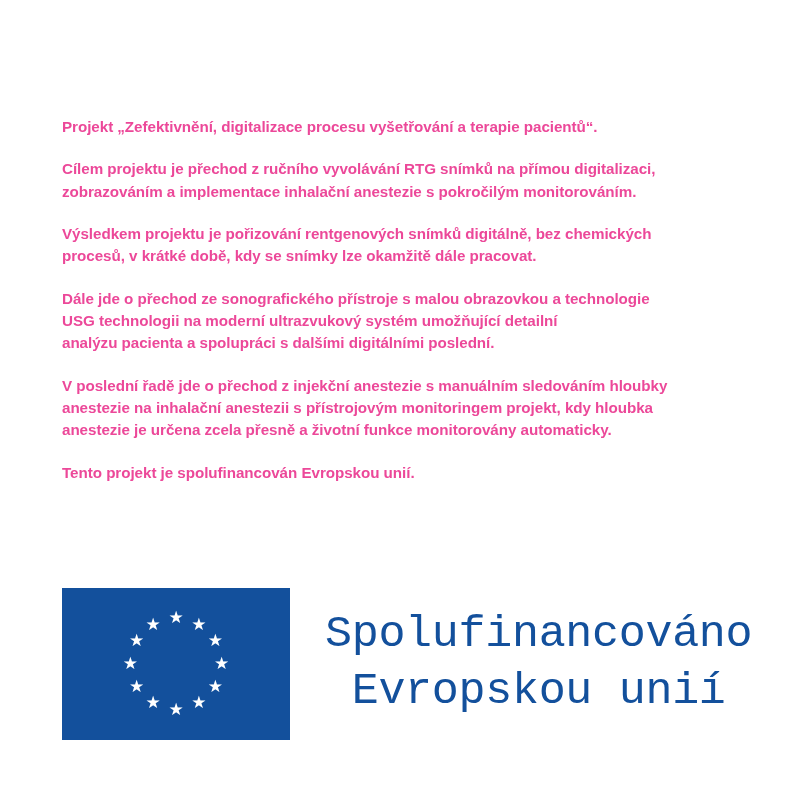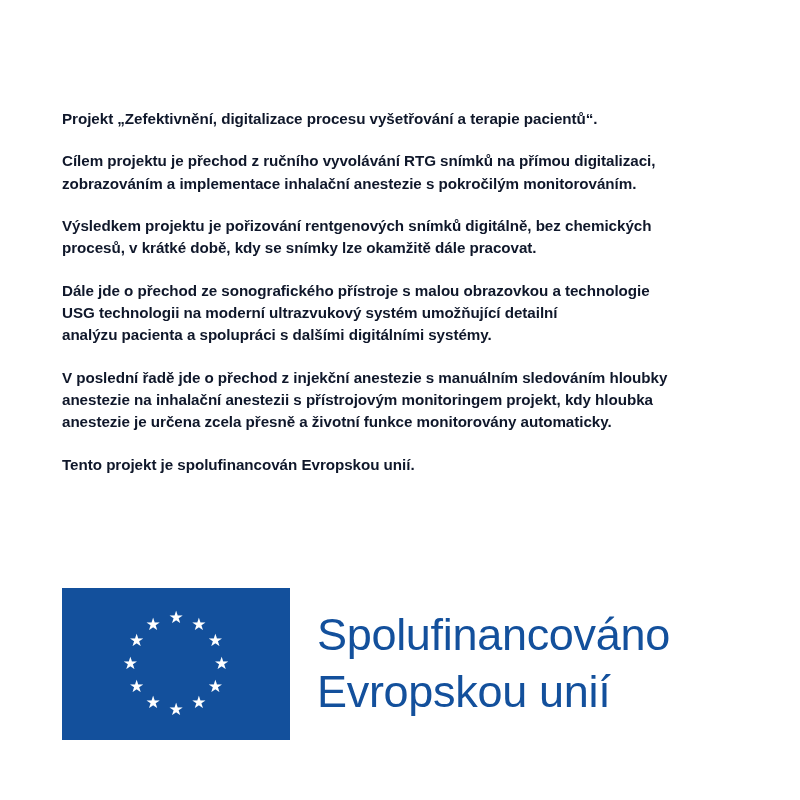--- a/index.html
+++ b/index.html
@@ -19,22 +19,22 @@
     width: 800px;
     height: 800px;
     box-sizing: border-box;
     padding: 100px 55px 0 62px;
   }
   .para {
     font-size: 15.2px;
     font-weight: bold;
     line-height: 1.47;
     letter-spacing: -0.05px;
-    margin: 8px 0 20px 0;
-    color: #0f172a;
+    margin: 16px 0 20px 0;
+    color: #ec4899;
   }
   .para-lines span {
     display: block;
   }
   .eu-block {
     position: absolute;
     left: 62px;
     top: 588px;
     display: flex;
     align-items: center;
@@ -57,28 +57,29 @@
   }
   .star i {
     position: absolute;
     left: -9px;
     top: -9px;
     width: 18px;
     display: block;
     font-style: normal;
   }
   .eu-text {
-    margin-left: 27px;
+    margin-left: 35px;
     color: #13509c;
-    font-family: Liberation Sans, sans-serif;
+    font-family: Liberation Mono, monospace;
     font-size: 45px;
     line-height: 1.26;
     font-weight: 400;
     letter-spacing: -0.3px;
     white-space: nowrap;
+    text-align: center;
   }
   .eu-text span { display: block; }
 </style>
 </head>
 <body>
 
 <div class="page">
 
   <div class="para para-lines">
     <span>Projekt „Zefektivnění, digitalizace procesu vyšetřování a terapie pacientů“.</span>
@@ -90,21 +91,21 @@
   </div>
 
   <div class="para para-lines">
     <span>Výsledkem projektu je pořizování rentgenových snímků digitálně, bez chemických</span>
     <span>procesů, v krátké době, kdy se snímky lze okamžitě dále pracovat.</span>
   </div>
 
   <div class="para para-lines">
     <span>Dále jde o přechod ze sonografického přístroje s malou obrazovkou a technologie</span>
     <span>USG technologii na moderní ultrazvukový systém umožňující detailní</span>
-    <span>analýzu pacienta a spolupráci s dalšími digitálními systémy.</span>
+    <span>analýzu pacienta a spolupráci s dalšími digitálními poslední.</span>
   </div>
 
   <div class="para para-lines">
     <span>V poslední řadě jde o přechod z injekční anestezie s manuálním sledováním hloubky</span>
     <span>anestezie na inhalační anestezii s přístrojovým monitoringem projekt, kdy hloubka</span>
     <span>anestezie je určena zcela přesně a životní funkce monitorovány automaticky.</span>
   </div>
 
   <div class="para para-lines">
     <span>Tento projekt je spolufinancován Evropskou unií.</span>

